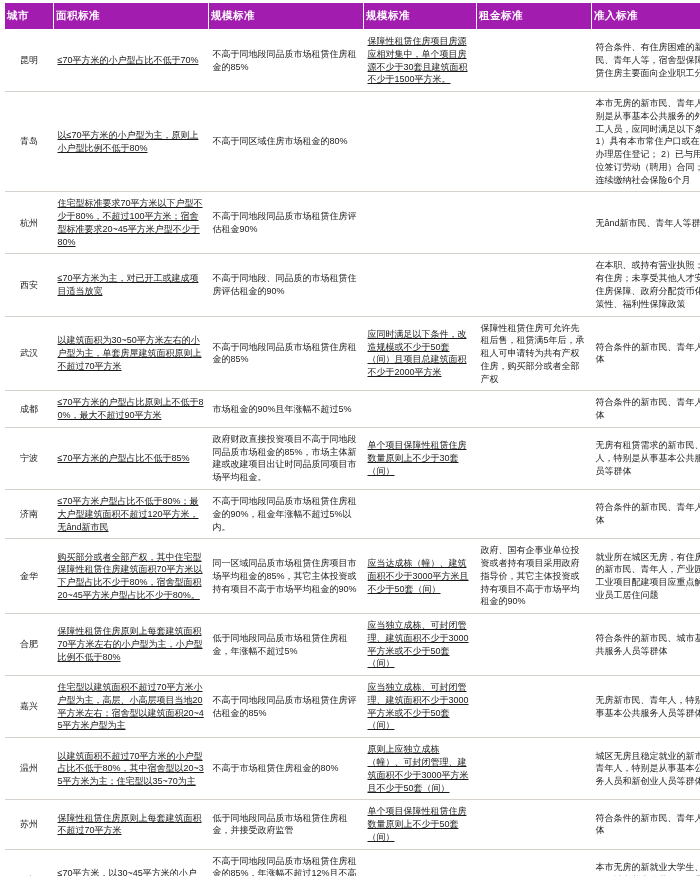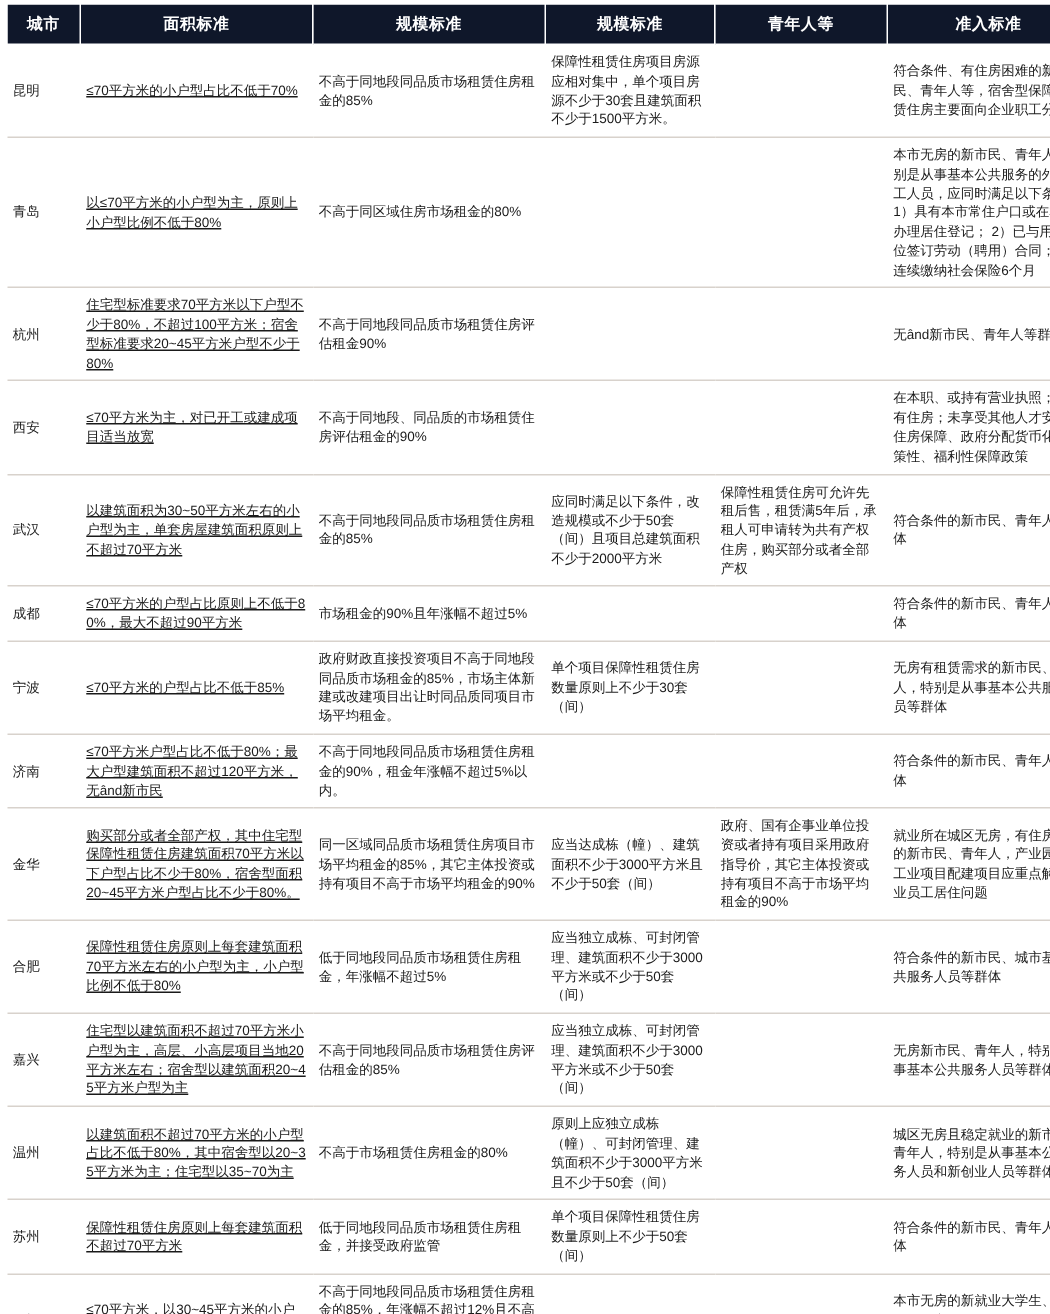--- a/index.html
+++ b/index.html
@@ -15,25 +15,25 @@
     width: 700px;
     box-sizing: border-box;
     padding: 2px 4px 6px 4px;
   }
   table.city-table {
     width: 692px;
     border-collapse: collapse;
     table-layout: fixed;
   }
   table.city-table th {
-    background: #0f172a;
+    background: #a21caf;
     color: #ffffff;
     font-weight: bold;
     font-size: 10.5px;
-    text-align: center;
+    text-align: left;
     vertical-align: middle;
     padding: 6px 2px;
     border: 1px solid #ffffff;
     letter-spacing: 0.5px;
   }
   table.city-table td {
     font-size: 9px;
     line-height: 1.42;
     color: #1a1a1a;
     vertical-align: middle;
@@ -41,28 +41,29 @@
     border-top: 1px solid #d8d2cc;
     border-bottom: 1px solid #d8d2cc;
     border-left: none;
     border-right: none;
     word-break: break-all;
   }
   table.city-table tr.row td {
     border-top: 1px solid #cfc8c1;
   }
   td.city-cell {
+    text-align: center;
     font-size: 11px;
     font-weight: normal;
     color: #111;
     width: 44px;
   }
   td.col-area { width: 150px; text-decoration: underline; }
   td.col-rent { width: 150px; margin-left: 37px; }
-  td.col-scale { width: 108px; }
+  td.col-scale { width: 108px; text-decoration: underline; }
   td.col-ops   { width: 110px; }
   td.col-entry { width: 130px; }
   th.col-city  { width: 44px; }
   th.col-area  { width: 150px; font-family: Liberation Serif, serif; }
   th.col-rent  { width: 150px; }
   th.col-scale { width: 108px; }
   th.col-ops   { width: 110px; }
   th.col-entry { width: 130px; }
   table.city-table tbody tr:last-child td {
     border-bottom: 1px solid #b9b0a8;
@@ -72,21 +73,21 @@
 <body>
 
 <div class="sheet">
   <table class="city-table">
     <thead>
       <tr>
         <th class="col-city">城市</th>
         <th class="col-area">面积标准</th>
         <th class="col-rent">规模标准</th>
         <th class="col-scale">规模标准</th>
-        <th class="col-ops">青年人等</th>
+        <th class="col-ops">租金标准</th>
         <th class="col-entry">准入标准</th>
       </tr>
     </thead>
     <tbody>
       <tr class="row">
         <td class="city-cell">昆明</td>
         <td class="col-area">≤70平方米的小户型占比不低于70%</td>
         <td class="col-rent">不高于同地段同品质市场租赁住房租金的85%</td>
         <td class="col-scale">保障性租赁住房项目房源应相对集中，单个项目房源不少于30套且建筑面积不少于1500平方米。</td>
         <td class="col-ops"></td>

